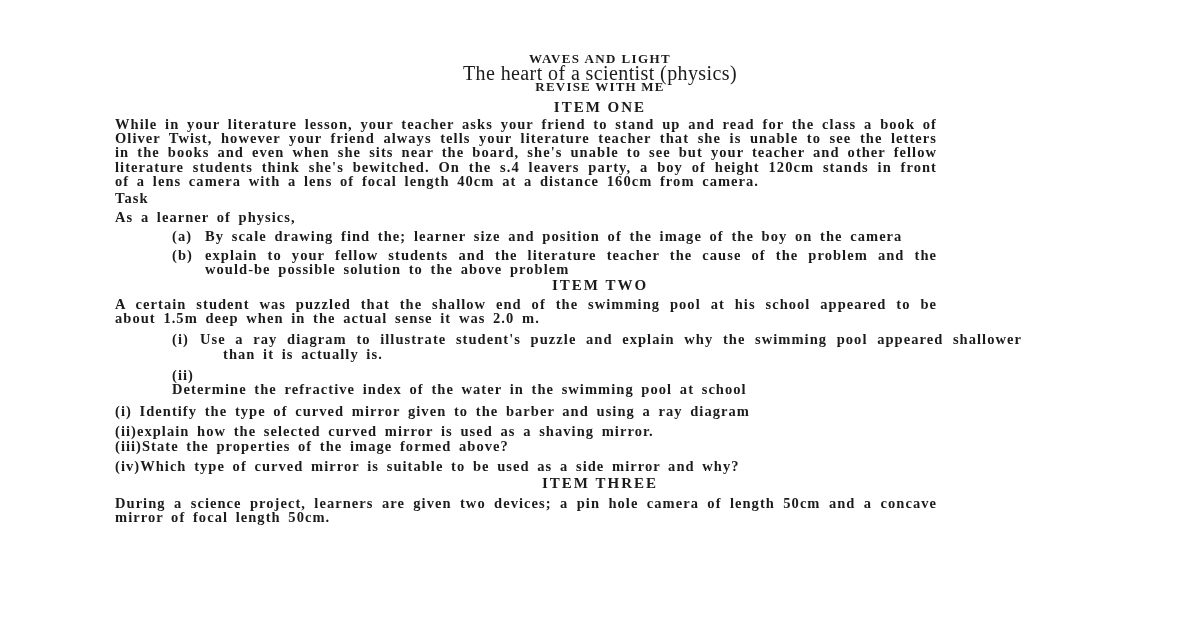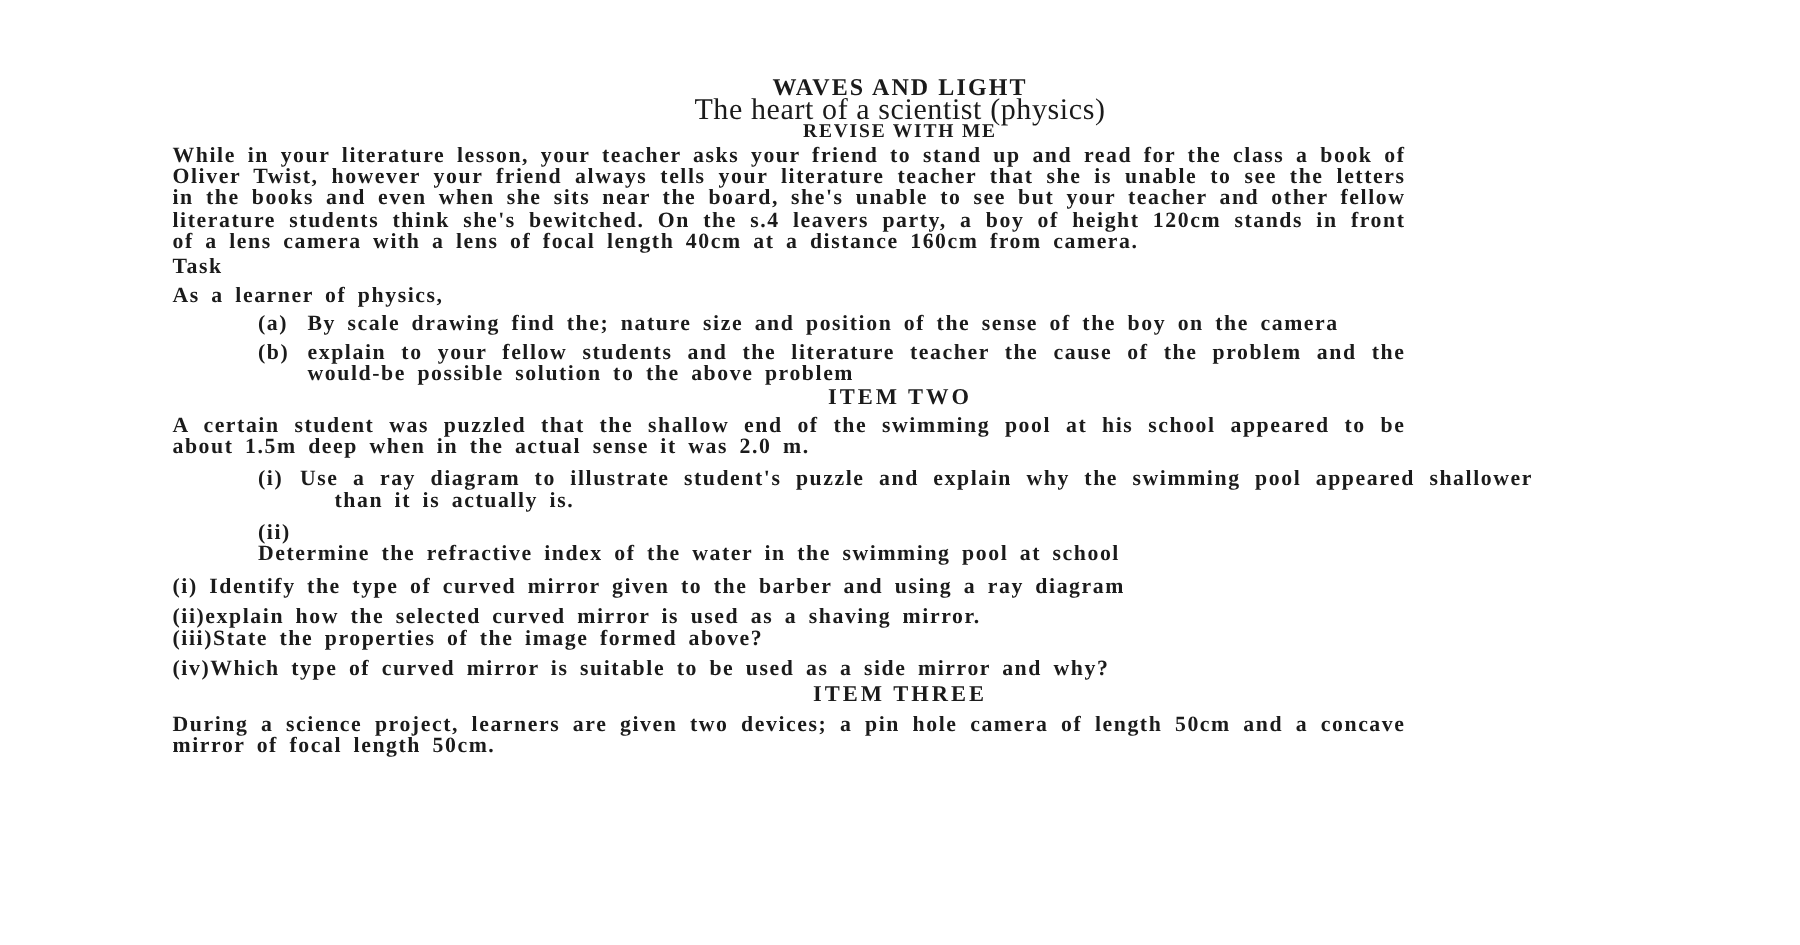--- a/index.html
+++ b/index.html
@@ -22,21 +22,21 @@
   }
   p { margin: 0; }
 
   
   .c {
     text-align: center;
     margin-left: -115px;
     margin-right: -263px;
   }
   .title {
-    font-size: 16px;
+    font-size: 13px;
     line-height: 14px;
     letter-spacing: 1.4px;
   }
   .subtitle {
     font-weight: normal;
     font-size: 20px;
     line-height: 14px;
     letter-spacing: 0.4px;
   }
   .tagline {
@@ -104,27 +104,28 @@
 </head>
 <body>
 
 <div class="page">
   <div class="content">
 
     <div class="c title">WAVES AND LIGHT</div>
     <div class="c subtitle">The heart of a scientist (physics)</div>
     <div class="c tagline">REVISE WITH ME</div>
 
+    <div class="c heading h-one">ITEM ONE</div>
     <p class="body just p-intro1">While in your literature lesson, your teacher asks your friend to stand up and read for the class a book of Oliver Twist, however your friend always tells your literature teacher that she is unable to see the letters in the books and even when she sits near the board, she's unable to see but your teacher and other fellow literature students think she's bewitched. On the s.4 leavers party, a boy of height 120cm stands in front of a lens camera with a lens of focal length 40cm at a distance 160cm from camera.</p>
     <p class="body task-label">Task</p>
     <p class="body task-intro">As a learner of physics,</p>
 
     <div class="li li-ab li-a body">
       <span class="marker">(a)</span>
-      <span class="li-text">By scale drawing find the; nature size and position of the sense of the boy on the camera</span>
+      <span class="li-text">By scale drawing find the; learner size and position of the image of the boy on the camera</span>
     </div>
     <div class="li li-ab li-b body">
       <span class="marker">(b)</span>
       <span class="li-text">explain to your fellow students and the literature teacher the cause of the problem and the would-be possible solution to the above problem</span>
     </div>
 
     <div class="c heading h-two">ITEM TWO</div>
     <p class="body just p-intro2">A certain student was puzzled that the shallow end of the swimming pool at his school appeared to be about 1.5m deep when in the actual sense it was 2.0 m.</p>
 
     <div class="li li-i body">

